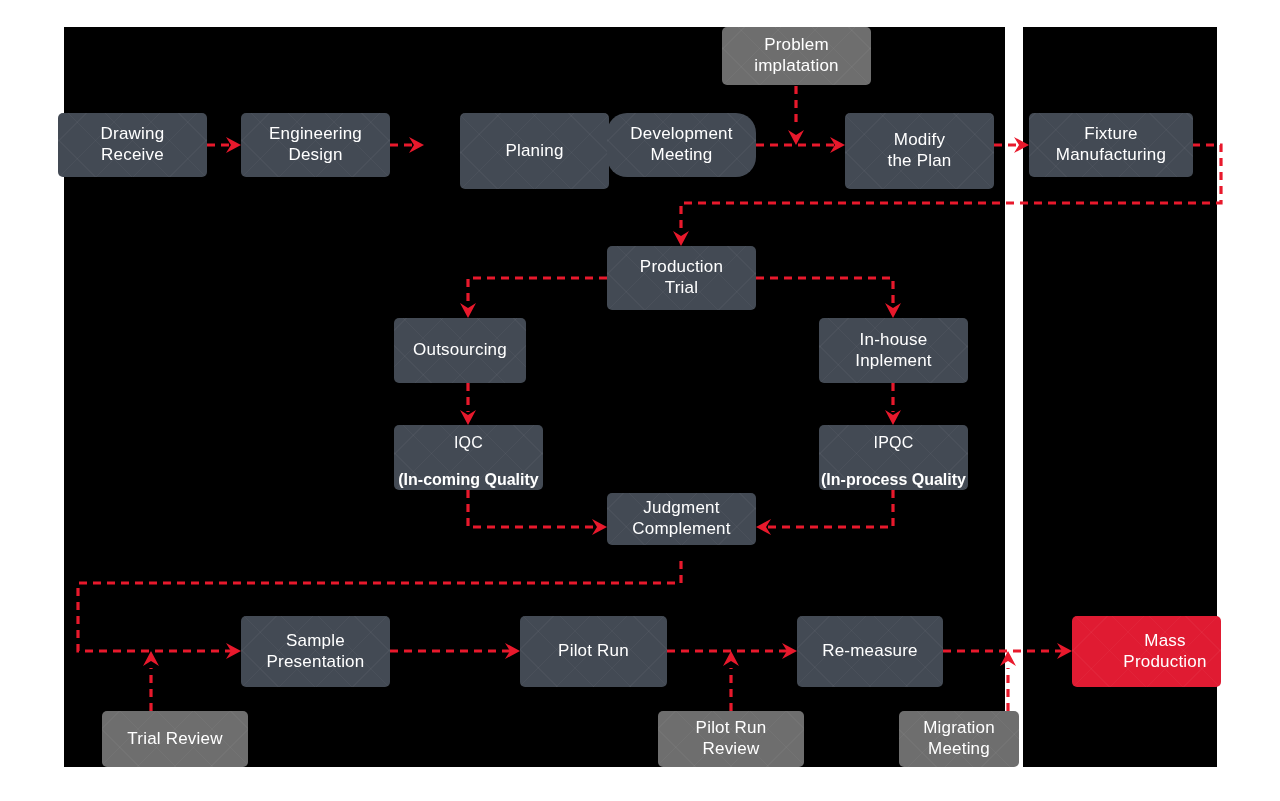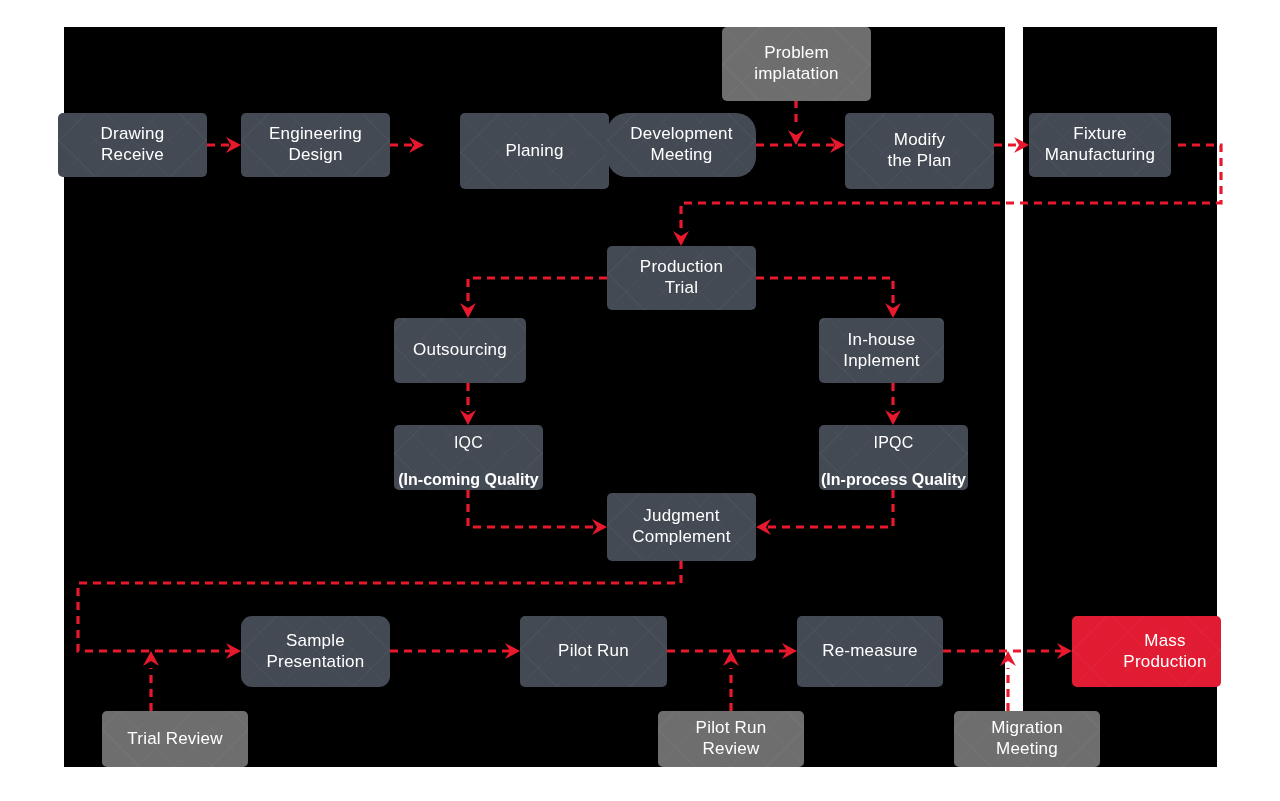--- a/index.html
+++ b/index.html
@@ -172,74 +172,74 @@
         <div class="label">Engineering
 Design</div>
       </div>
       <div class="node dark" style="left: 424px; top: 113px; width: 149px; height: 76px; margin-left: 36px;">
         <div class="label">Planing</div>
       </div>
       <div class="node dark" style="left: 607px; top: 113px; width: 149px; height: 64px; border-radius: 20px;">
         <div class="label">Development
 Meeting</div>
       </div>
-      <div class="node gray" style="left: 722px; top: 27px; width: 149px; height: 74px;">
+      <div class="node gray" style="left: 722px; top: 27px; width: 149px; height: 58px;">
         <div class="label">Problem
 implatation</div>
       </div>
       <div class="node dark" style="left: 845px; top: 113px; width: 149px; height: 76px;">
         <div class="label">Modify
 the Plan</div>
       </div>
-      <div class="node dark" style="left: 1029px; top: 113px; width: 142px; height: 64px;">
+      <div class="node dark" style="left: 1029px; top: 113px; width: 164px; height: 64px;">
         <div class="label">Fixture
 Manufacturing</div>
       </div>
       <div class="node dark" style="left: 607px; top: 246px; width: 149px; height: 64px;">
         <div class="label">Production
 Trial</div>
       </div>
       <div class="node dark" style="left: 394px; top: 318px; width: 132px; height: 65px;">
         <div class="label">Outsourcing</div>
       </div>
-      <div class="node dark" style="left: 819px; top: 318px; width: 125px; height: 65px;">
+      <div class="node dark" style="left: 819px; top: 318px; width: 149px; height: 65px;">
         <div class="label">In-house
 Inplement</div>
       </div>
       <div class="node dark small" style="left: 394px; top: 425px; width: 149px; height: 65px;">
         <div class="label">IQC</div>
         <div class="sublabel">(In-coming Quality Control)</div>
       </div>
       <div class="node dark small" style="left: 819px; top: 425px; width: 149px; height: 65px;">
         <div class="label">IPQC</div>
         <div class="sublabel">(In-process Quality Control)</div>
       </div>
-      <div class="node dark" style="left: 607px; top: 493px; width: 149px; height: 68px;">
+      <div class="node dark" style="left: 607px; top: 493px; width: 149px; height: 52px;">
         <div class="label">Judgment
 Complement</div>
       </div>
-      <div class="node dark" style="left: 241px; top: 616px; width: 149px; height: 71px; border-radius: 11px;">
+      <div class="node dark" style="left: 241px; top: 616px; width: 149px; height: 71px;">
         <div class="label">Sample
 Presentation</div>
       </div>
       <div class="node dark" style="left: 520px; top: 616px; width: 147px; height: 71px;">
         <div class="label">Pilot Run</div>
       </div>
       <div class="node dark" style="left: 797px; top: 616px; width: 146px; height: 71px;">
         <div class="label">Re-measure</div>
       </div>
       <div class="node red" style="left: 1072px; top: 616px; width: 149px; height: 71px;">
         <div class="label">Mass
 Production</div>
       </div>
       <div class="node gray" style="left: 78px; top: 711px; width: 146px; height: 56px; margin-left: 24px;">
         <div class="label">Trial Review</div>
       </div>
       <div class="node gray" style="left: 658px; top: 711px; width: 146px; height: 56px;">
         <div class="label">Pilot Run
 Review</div>
       </div>
-      <div class="node gray" style="left: 954px; top: 711px; width: 146px; height: 56px;">
+      <div class="node gray" style="left: 899px; top: 711px; width: 120px; height: 56px;">
         <div class="label">Migration
 Meeting</div>
       </div>
     </div>
 </div>
 
 </body></html>

